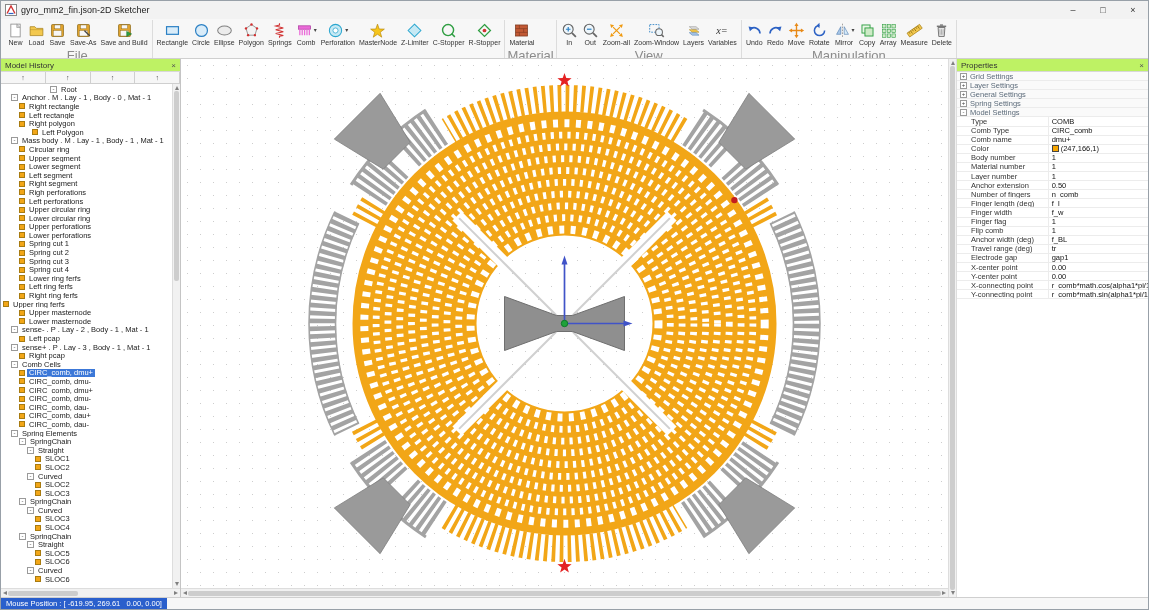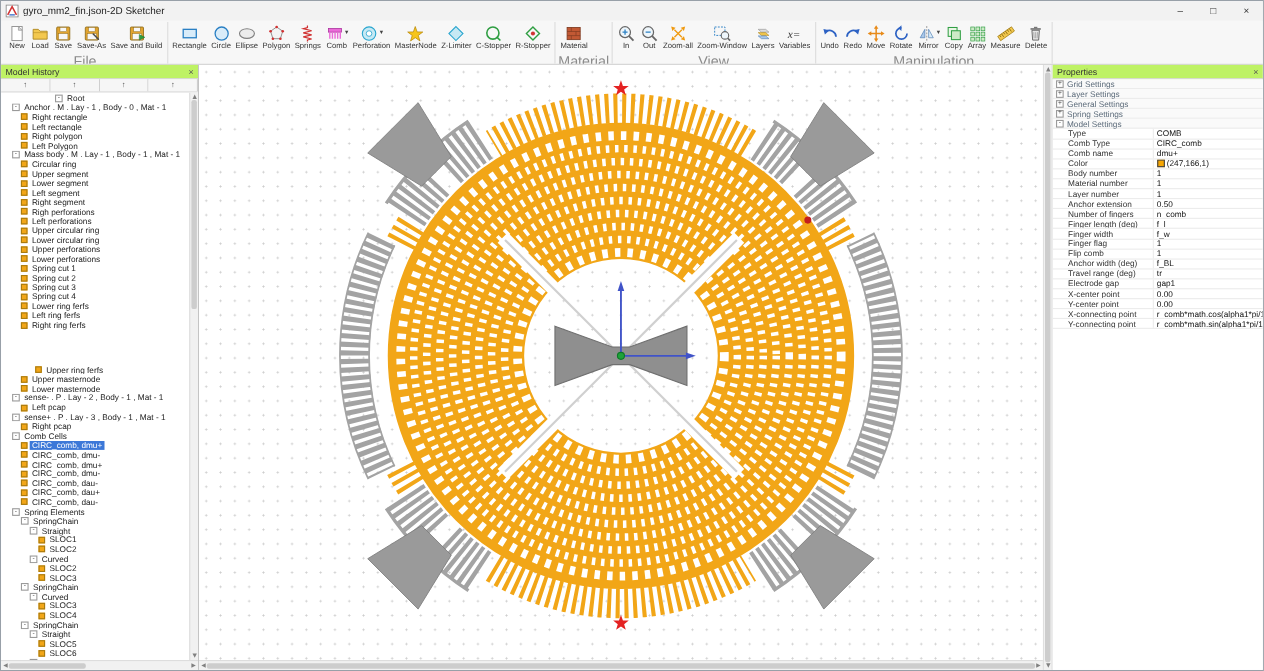--- a/index.html
+++ b/index.html
@@ -451,21 +451,21 @@
               <span class="tree-label">Right rectangle</span>
             </div>
             <div class="tree-row" style="padding-left: 18px;">
               <span class="node-icon"></span>
               <span class="tree-label">Left rectangle</span>
             </div>
             <div class="tree-row" style="padding-left: 18px;">
               <span class="node-icon"></span>
               <span class="tree-label">Right polygon</span>
             </div>
-            <div class="tree-row" style="padding-left: 18px;">
+            <div class="tree-row" style="padding-left: 18px; margin-left: 13px;">
               <span class="node-icon"></span>
               <span class="tree-label">Left Polygon</span>
             </div>
             <div class="tree-row" style="padding-left: 10px;">
               <span class="expander">-</span>
               <span class="tree-label">Mass body . M . Lay - 1 , Body - 1 , Mat - 1</span>
             </div>
             <div class="tree-row" style="padding-left: 18px;">
               <span class="node-icon"></span>
               <span class="tree-label">Circular ring</span>
@@ -531,21 +531,21 @@
               <span class="tree-label">Lower ring ferfs</span>
             </div>
             <div class="tree-row" style="padding-left: 18px;">
               <span class="node-icon"></span>
               <span class="tree-label">Left ring ferfs</span>
             </div>
             <div class="tree-row" style="padding-left: 18px;">
               <span class="node-icon"></span>
               <span class="tree-label">Right ring ferfs</span>
             </div>
-            <div class="tree-row" style="padding-left: 31px; margin-top: 32px;">
+            <div class="tree-row" style="padding-left: 2px;">
               <span class="node-icon"></span>
               <span class="tree-label">Upper ring ferfs</span>
             </div>
             <div class="tree-row" style="padding-left: 18px;">
               <span class="node-icon"></span>
               <span class="tree-label">Upper masternode</span>
             </div>
             <div class="tree-row" style="padding-left: 18px;">
               <span class="node-icon"></span>
               <span class="tree-label">Lower masternode</span>
@@ -934,13 +934,16 @@
           <div class="prop-row">
             <div class="prop-name">Y-connecting point</div>
             <div class="prop-value">
               <span>r_comb*math.sin(alpha1*pi/180)</span>
             </div>
           </div>
         </div>
     </div>
   </div>
 
+  <div class="statusbar">
+    <span class="status-chip">Mouse Position : [ -619.95, 269.61   0.00, 0.00]</span>
+  </div>
 </div>
 
 </body></html>

